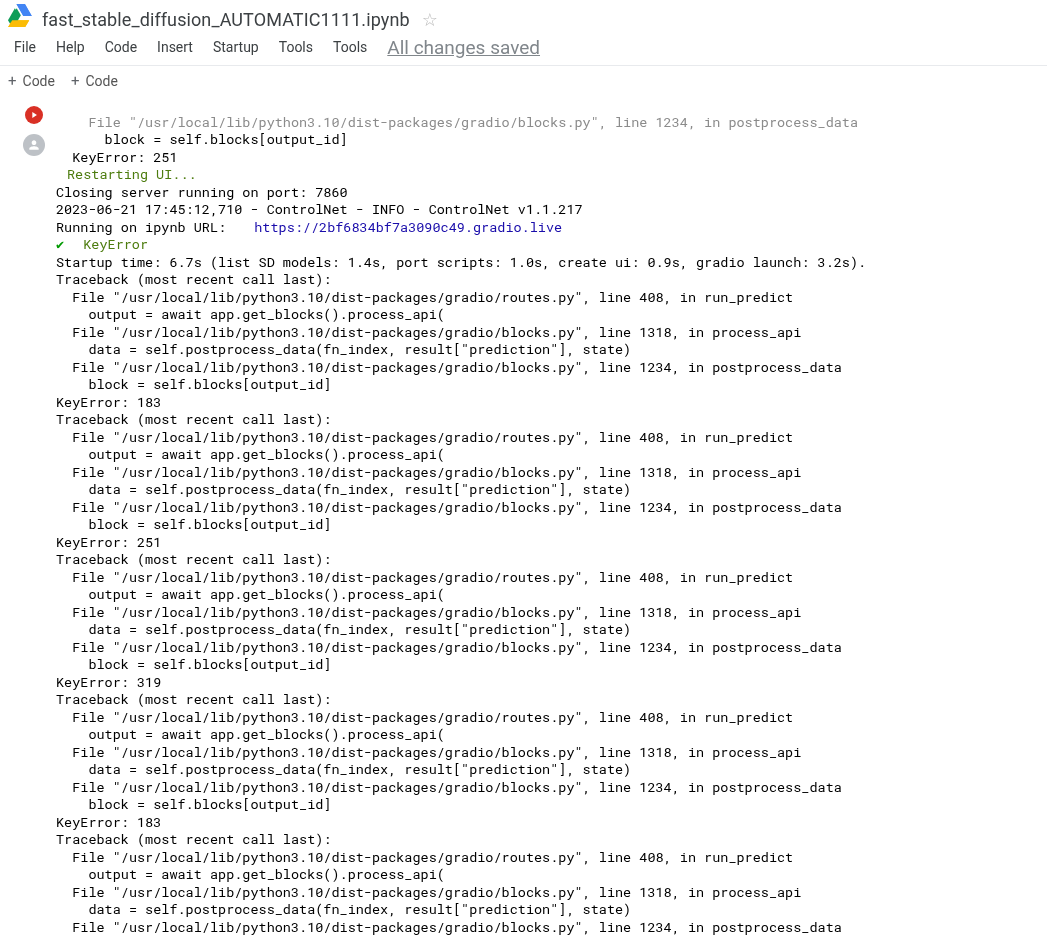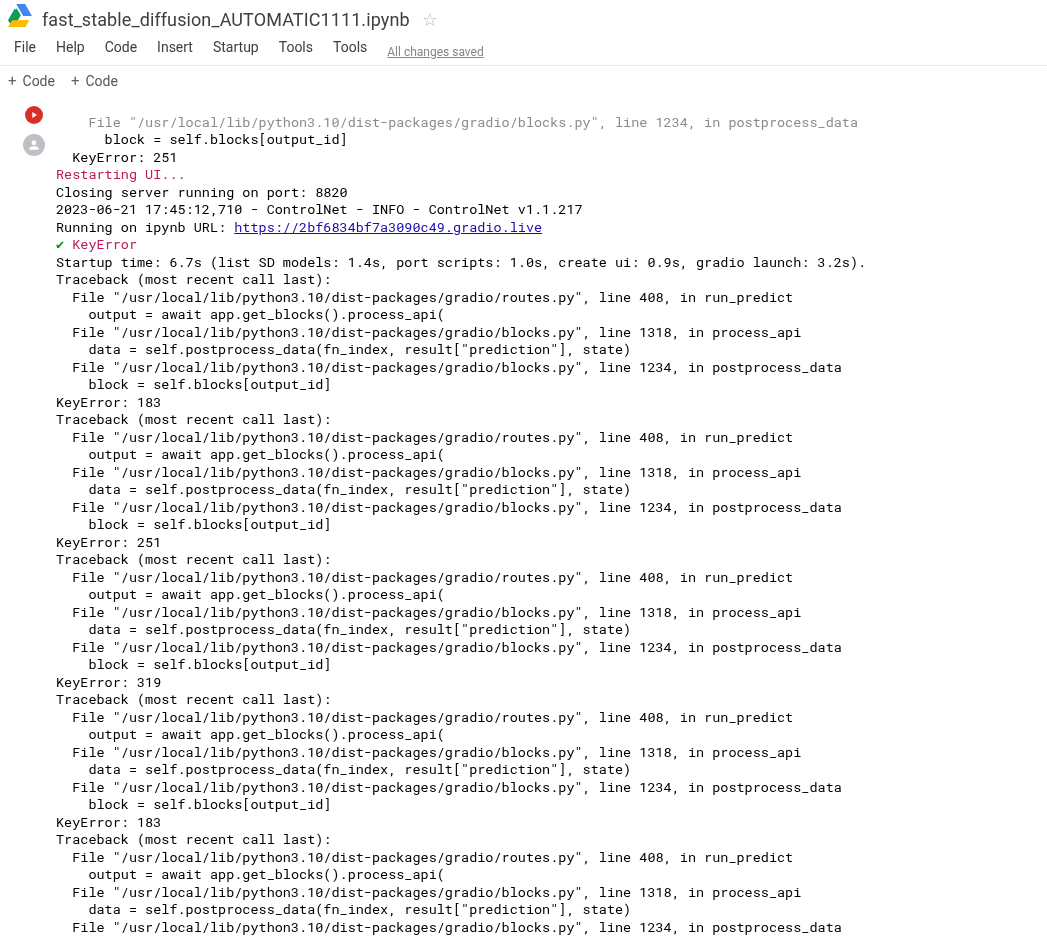--- a/index.html
+++ b/index.html
@@ -43,21 +43,21 @@
     color: #3c4043;
   }
   .menu-item {
     padding: 4px 10px;
     cursor: pointer;
   }
   .saved-text {
     color: #80868b;
     text-decoration: underline;
     margin-left: 10px;
-    font-size: 12px;
+    font-size: 19px;
     cursor: pointer;
   }
   .toolbar {
     display: flex;
     align-items: center;
     padding: 6px 8px;
     font-size: 14px;
     color: #555;
   }
   .tb-btn {
@@ -107,25 +107,25 @@
     font-family: "Roboto Mono", Consolas, Monaco, monospace;
     font-size: 13.5px;
     line-height: 17.5px;
     white-space: pre;
     padding: 0 0 6px 4px;
     overflow-x: auto;
     flex: 1;
     color: #000;
   }
   .cut-text { color: #8b8b8b; }
-  .green { color: #be185d; }
+  .green { color: #4d7c0f; margin-left: 11px; }
   .link {
     color: #1a0dab;
-    text-decoration: underline;
-    cursor: pointer;
+    cursor: pointer;
+    margin-left: 20px;
   }
   .check { color: #009900; }
 </style>
 </head>
 <body>
 
 <div class="header">
   <span class="drive-icon">
     <svg viewBox="0 0 87 78">
         <path fill="#0F9D58" d="M6 66l23-40 14 24-23 40z" transform="translate(-6 -12)"></path>
@@ -174,21 +174,21 @@
           <path d="M12 12c2.2 0 4-1.8 4-4s-1.8-4-4-4-4 1.8-4 4 1.8 4 4 4zm0 2c-2.7 0-8 1.3-8 4v2h16v-2c0-2.7-5.3-4-8-4z"></path>
         </svg>
     </div>
   </div>
 
   <div class="console">
 <span class="cut-text">    File "/usr/local/lib/python3.10/dist-packages/gradio/blocks.py", line 1234, in postprocess_data</span>
 <span>      block = self.blocks[output_id]</span>
 <span>  KeyError: 251</span>
 <span class="green">Restarting UI...</span>
-<span>Closing server running on port: 8820</span>
+<span>Closing server running on port: 7860</span>
 <span>2023-06-21 17:45:12,710 - ControlNet - INFO - ControlNet v1.1.217</span>
 <span>Running on ipynb URL: </span><span class="link">https://2bf6834bf7a3090c49.gradio.live</span>
 <span class="check">✔</span><span class="green"> KeyError</span>
 <span>Startup time: 6.7s (list SD models: 1.4s, port scripts: 1.0s, create ui: 0.9s, gradio launch: 3.2s).</span>
 <span>Traceback (most recent call last):</span>
 <span>  File "/usr/local/lib/python3.10/dist-packages/gradio/routes.py", line 408, in run_predict</span>
 <span>    output = await app.get_blocks().process_api(</span>
 <span>  File "/usr/local/lib/python3.10/dist-packages/gradio/blocks.py", line 1318, in process_api</span>
 <span>    data = self.postprocess_data(fn_index, result["prediction"], state)</span>
 <span>  File "/usr/local/lib/python3.10/dist-packages/gradio/blocks.py", line 1234, in postprocess_data</span>

